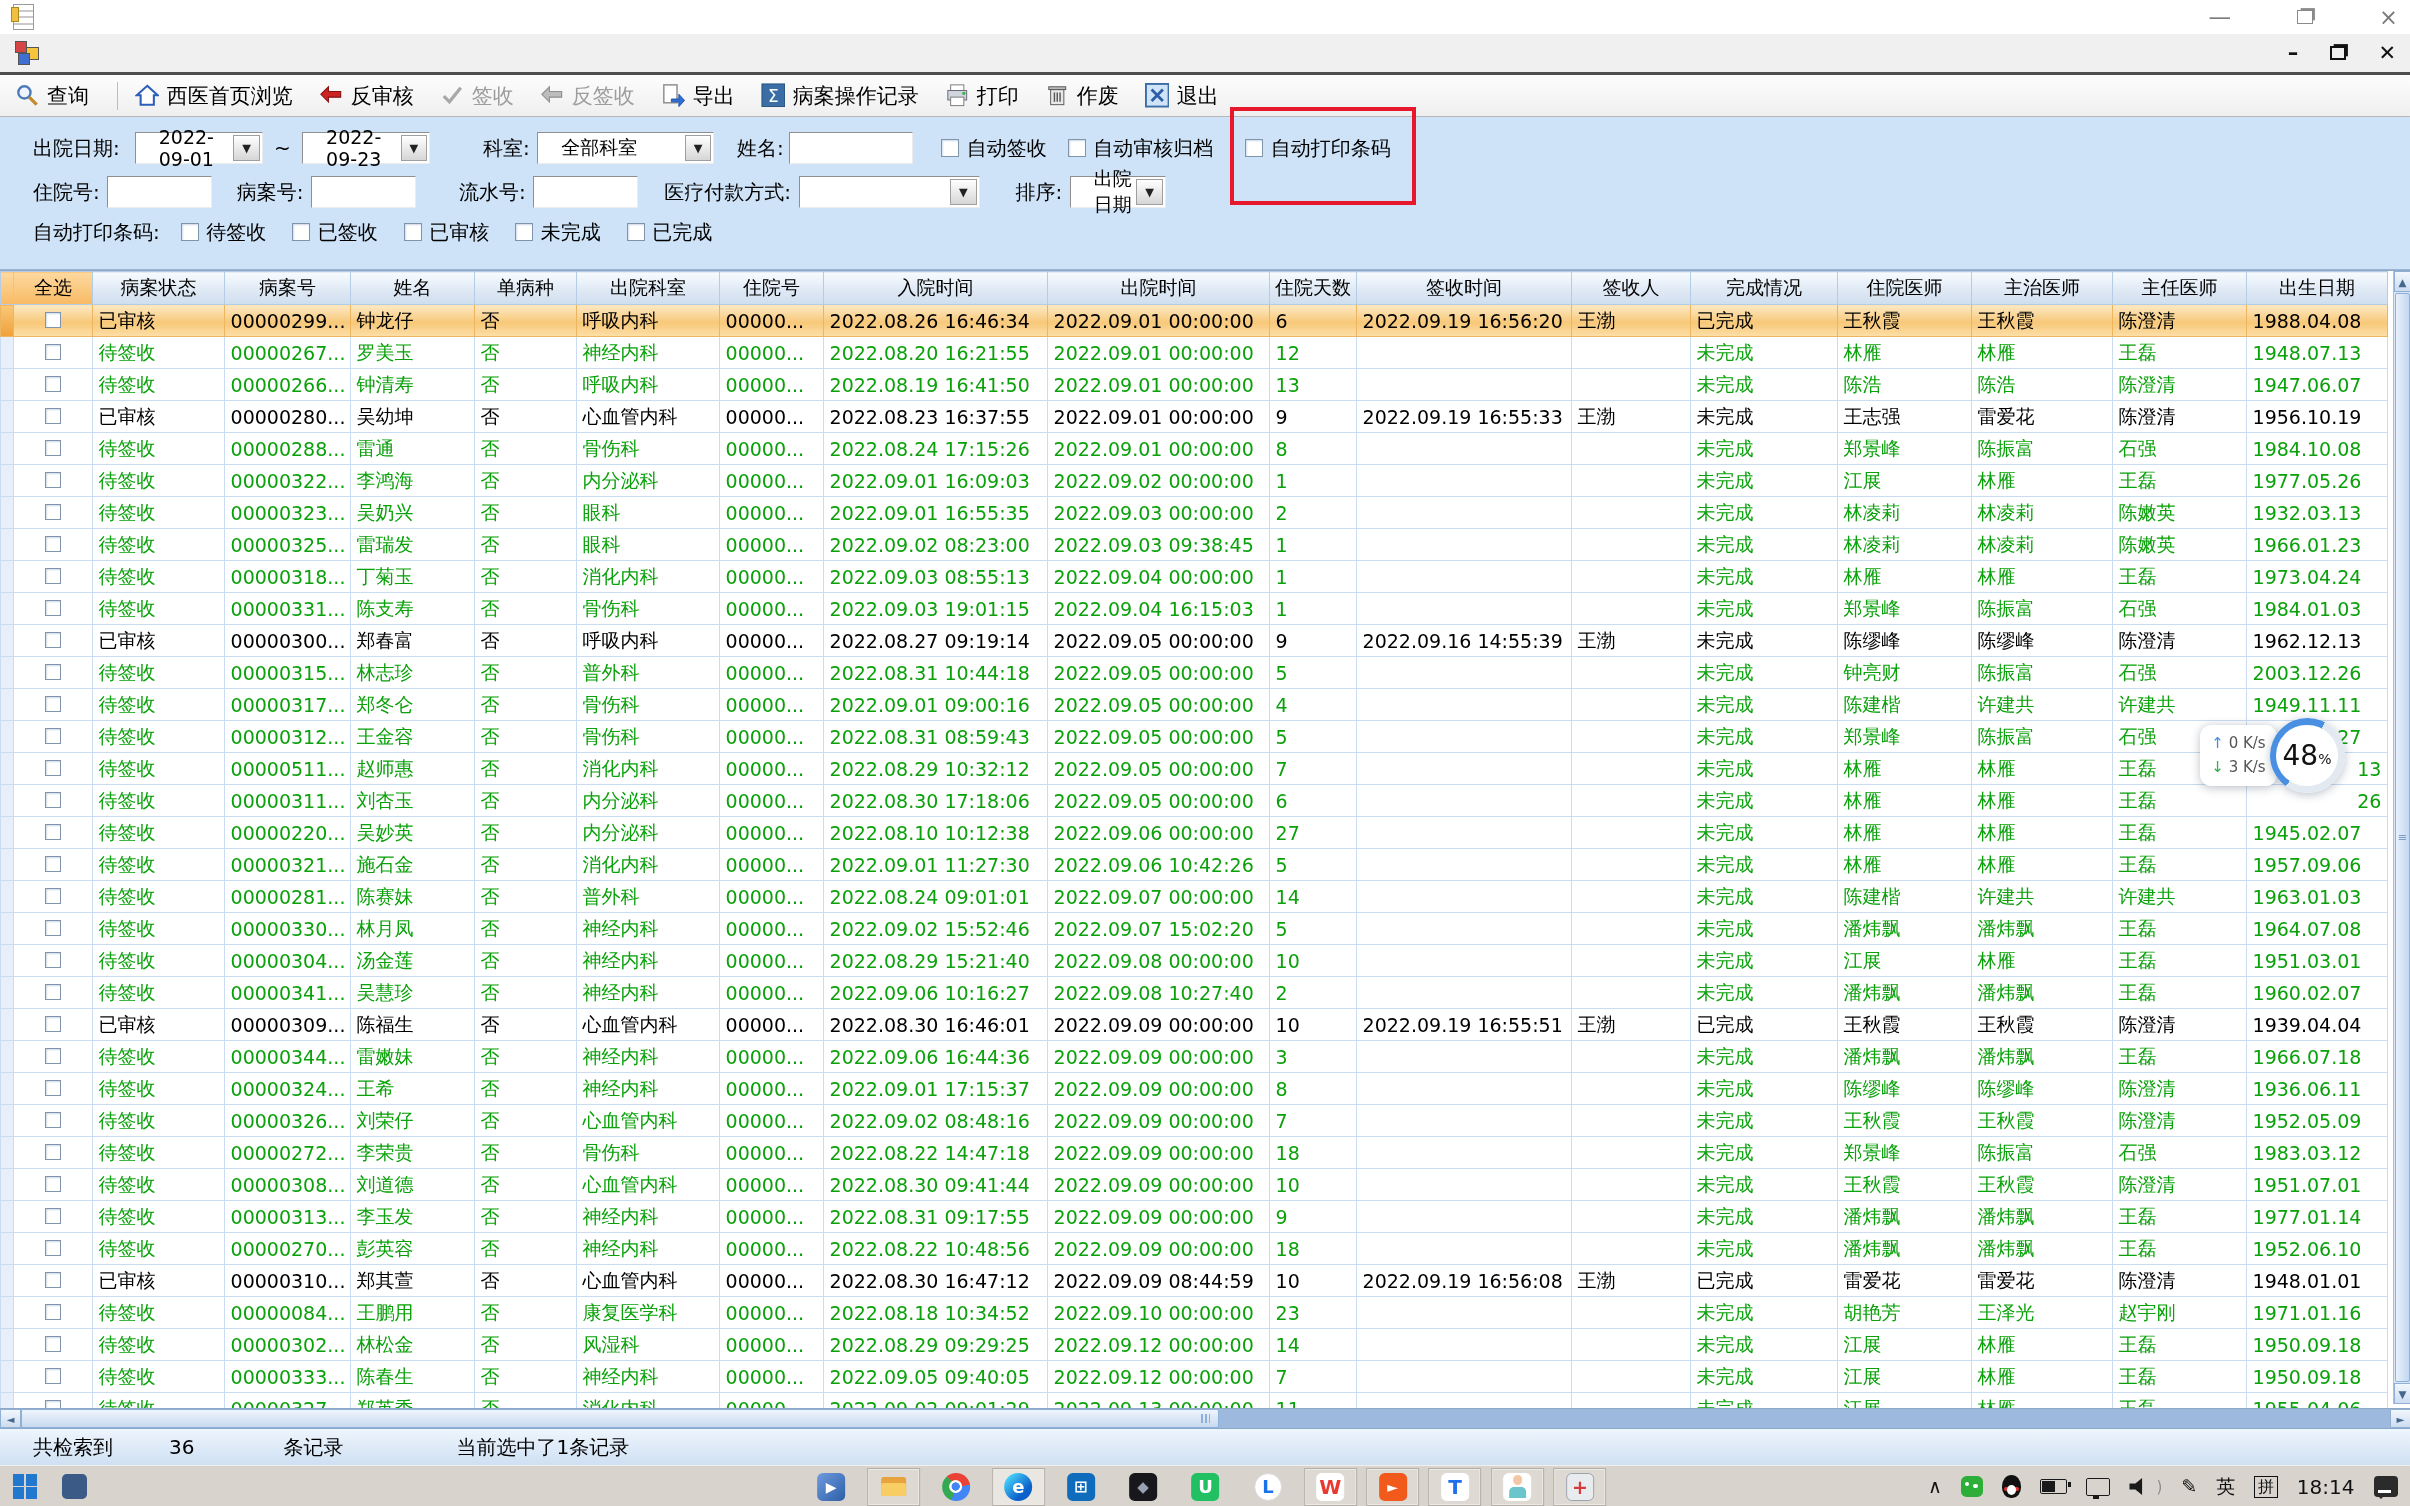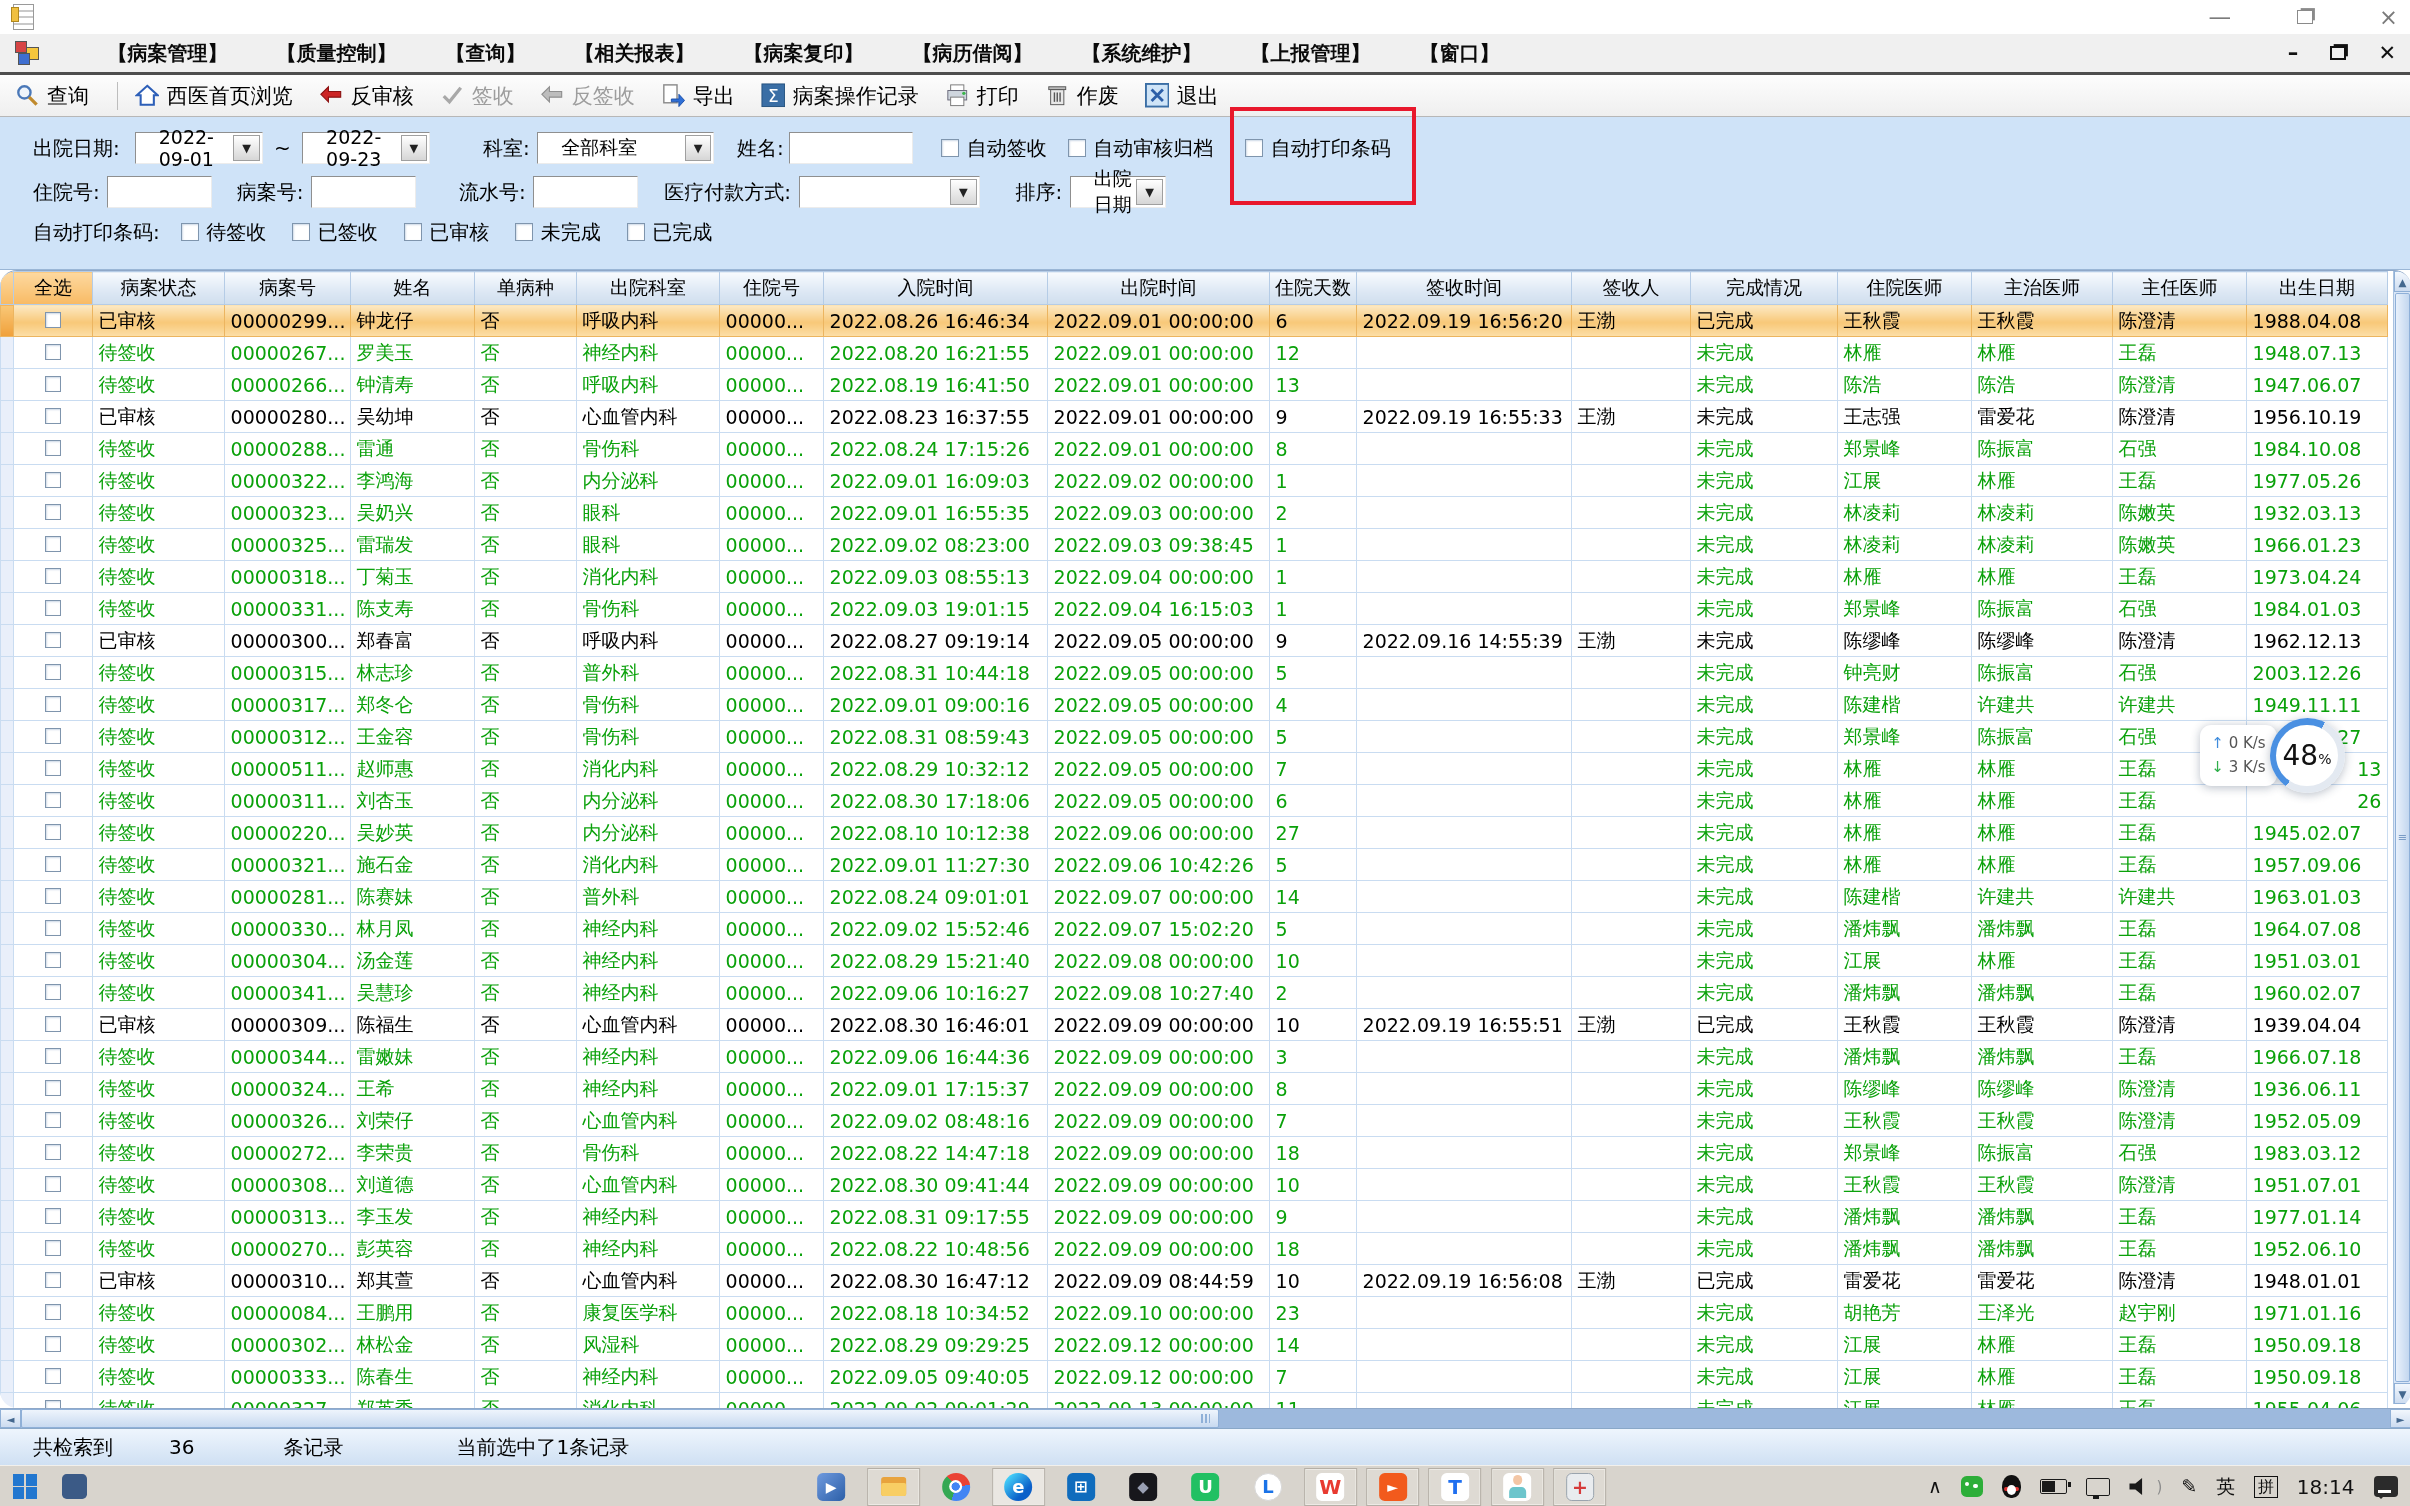--- a/index.html
+++ b/index.html
@@ -52,21 +52,21 @@
          display:flex;align-items:center;justify-content:center;font-size:11.3px;color:#222;}
   .tfield{background:#fff;border:1.9px solid;border-color:#8f8f8f #ececec #ececec #8f8f8f;height:32px;box-sizing:border-box;}
   .cbwrap{display:flex;align-items:center;white-space:nowrap;}
   .cb{width:16px;height:16px;background:#fff;border:0.9px solid #7f95ad;box-shadow:inset 0.9px 0.9px 1.9px #cdd8e6;
       margin-right:7.5px;flex:0 0 auto;}
   .hl-anchor{position:relative;}
   .red-annotation{position:absolute;left:-15px;top:-28px;width:calc(100% + 32px);height:90px;
                   border:4.7px solid #e8182c;pointer-events:none;z-index:6;}
 
   
-  .grid{flex:1 1 auto;position:relative;background:#fff;overflow:hidden;border-top:0.9px solid #8fa8c8;border-radius:17px;}
+  .grid{flex:1 1 auto;position:relative;background:#fff;overflow:hidden;border-top:0.9px solid #8fa8c8;}
   table{border-collapse:collapse;table-layout:fixed;width:2386px;font-size:19px;}
   th{height:32px;background:linear-gradient(#f8fbfe,#dfe9f5 55%,#cfdeee);border:0.9px solid #b5cce6;
      font-weight:normal;color:#000;text-align:center;padding:0;white-space:nowrap;overflow:hidden;}
   th.sel{background:linear-gradient(#fdd9a0,#f8ba64);}
   td{height:32px;border:0.9px solid #c9dcf1;padding:0 5.6px;white-space:nowrap;overflow:hidden;box-sizing:border-box;}
   tr.pending td{color:#0aa10a;}
   tr.reviewed td{color:#000;}
   tr.selected td{color:#000;border-color:#ecb560;
       background:linear-gradient(#fce9c4,#f8c878 55%,#fcdfa8);}
   td.gutter{background:#e9effa;padding:0;}
@@ -178,31 +178,20 @@
       <span class="maxbox"></span>
       <span class="glyph">×</span>
     </span>
   </div>
 
   <div class="menubar">
     <span class="app-icon">
         <i></i>
         <i></i>
         <i></i>
-      </span>
-    <span id="menu-items" style="display:flex;">
-        <span class="menu-item">【病案管理】</span>
-        <span class="menu-item">【质量控制】</span>
-        <span class="menu-item">【查询】</span>
-        <span class="menu-item">【相关报表】</span>
-        <span class="menu-item">【病案复印】</span>
-        <span class="menu-item">【病历借阅】</span>
-        <span class="menu-item">【系统维护】</span>
-        <span class="menu-item">【上报管理】</span>
-        <span class="menu-item">【窗口】</span>
       </span>
     <span class="mdi-controls">
       <span class="glyph">–</span>
       <span class="mdi-maxbox"></span>
       <span class="glyph">✕</span>
     </span>
   </div>
 
   <div class="toolbar" id="toolbar">
       <span class="tbtn">

